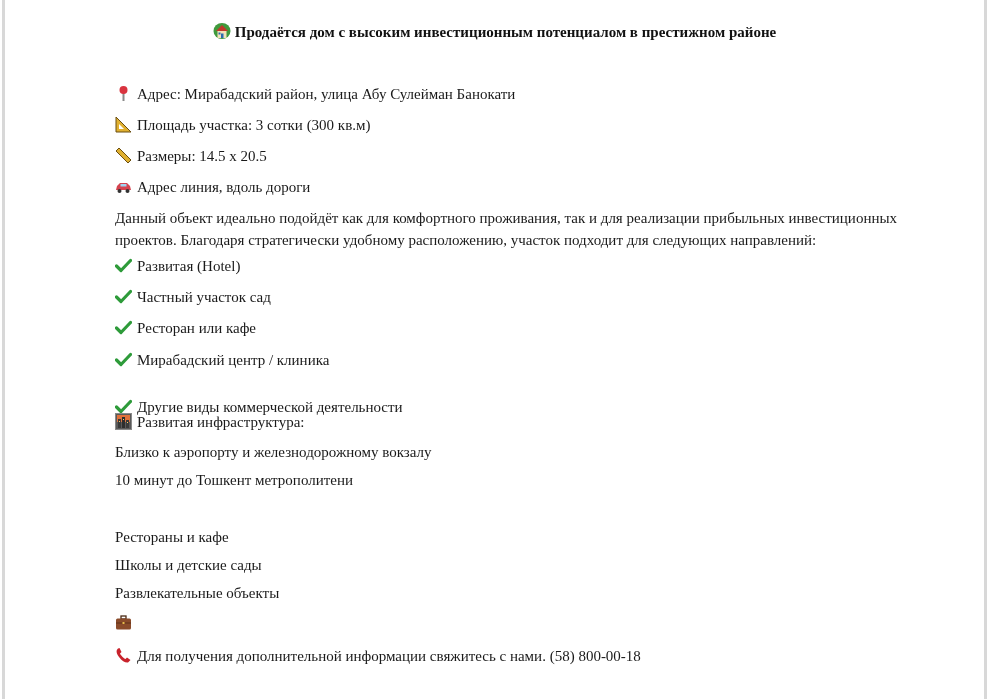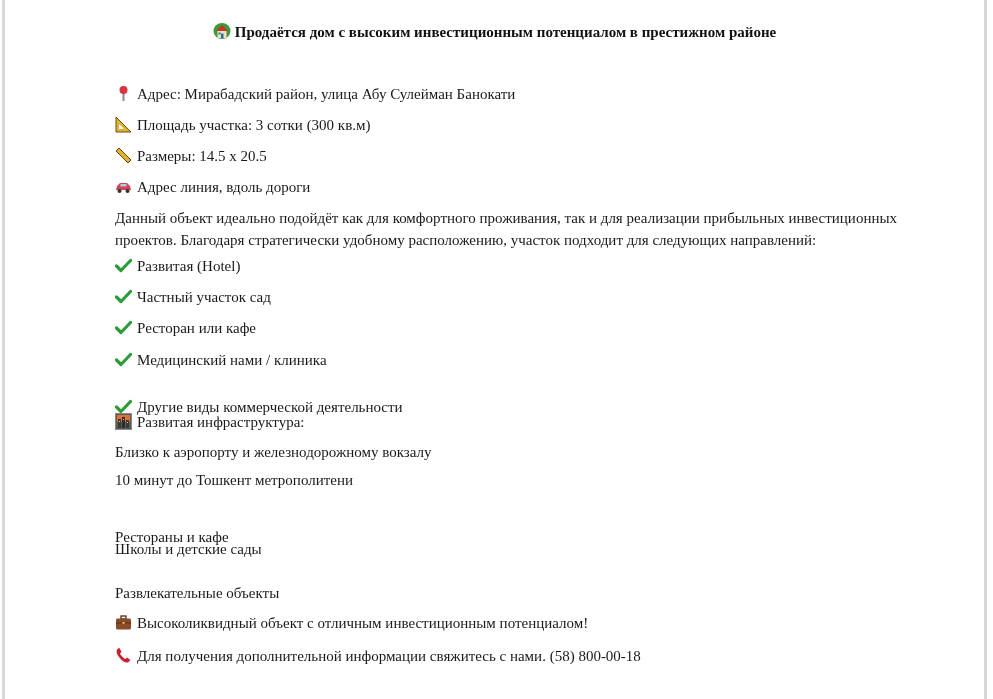--- a/index.html
+++ b/index.html
@@ -145,21 +145,21 @@
       <svg width="17" height="17" viewBox="0 0 17 17">
           <path d="M1.5 9 L6 13.5 L15.5 3.5" fill="none" stroke="#2e9b3a" stroke-width="3.2" stroke-linecap="round" stroke-linejoin="round"></path>
         </svg>
     </span><span>Ресторан или кафе</span>
   </div>
   <div class="line" style="top:350px">
     <span class="ico">
       <svg width="17" height="17" viewBox="0 0 17 17">
           <path d="M1.5 9 L6 13.5 L15.5 3.5" fill="none" stroke="#2e9b3a" stroke-width="3.2" stroke-linecap="round" stroke-linejoin="round"></path>
         </svg>
-    </span><span>Медицинский нами / клиника</span>
+    </span><span>Мирабадский центр / клиника</span>
   </div>
   <div class="line" style="top:397px">
     <span class="ico">
       <svg width="17" height="17" viewBox="0 0 17 17">
           <path d="M1.5 9 L6 13.5 L15.5 3.5" fill="none" stroke="#2e9b3a" stroke-width="3.2" stroke-linecap="round" stroke-linejoin="round"></path>
         </svg>
     </span><span>Другие виды коммерческой деятельности</span>
   </div>
 
   <div class="line" style="top:442px">Близко к аэропорту и железнодорожному вокзалу</div>
@@ -173,32 +173,32 @@
         <rect x="7" y="4" width="3" height="11" fill="#2e2e2e"></rect>
         <rect x="11" y="7" width="3" height="8" fill="#3a3a3a"></rect>
         <rect x="4" y="8" width="1" height="1" fill="#f5d06b"></rect>
         <rect x="8" y="6" width="1" height="1" fill="#f5d06b"></rect>
         <rect x="12" y="9" width="1" height="1" fill="#f5d06b"></rect>
       </svg>
     </span><span>Развитая инфраструктура:</span>
   </div>
   <div class="line" style="top:470px">10 минут до Тошкент метрополитени</div>
   <div class="line" style="top:527px">Рестораны и кафе</div>
-  <div class="line" style="top:539px">Школы и детские сады</div>
+  <div class="line" style="top:555px">Школы и детские сады</div>
   <div class="line" style="top:583px">Развлекательные объекты</div>
 
   <div class="line" style="top:613px">
     <span class="ico">
       <svg width="17" height="17" viewBox="0 0 17 17">
         <rect x="6" y="2" width="5" height="3" fill="none" stroke="#4a2a14" stroke-width="1.3"></rect>
         <rect x="1" y="4.5" width="15" height="11" rx="1.5" fill="#8a4b2a"></rect>
         <rect x="1" y="8.5" width="15" height="1" fill="#5e3018"></rect>
         <rect x="7.5" y="8" width="2" height="2" fill="#e6b94a"></rect>
       </svg>
-    </span><span>Высоколиквидный объект с отличным инвестиционным потенциалом!</span>
+    </span>
   </div>
 
   <div class="line" style="top:646px">
     <span class="ico">
       <svg width="17" height="17" viewBox="0 0 17 17">
         <path d="M3 1.5 C1 3 1 6 4 10 C7 14 10.5 16 13 15.5 L15.5 13 L12 10.5 L10.5 12 C9 11.5 5.5 8 5 6.5 L6.5 5 L4.5 1 Z" fill="#c8232c"></path>
       </svg>
     </span><span>Для получения дополнительной информации свяжитесь с нами. (58) 800-00-18</span>
   </div>
 

